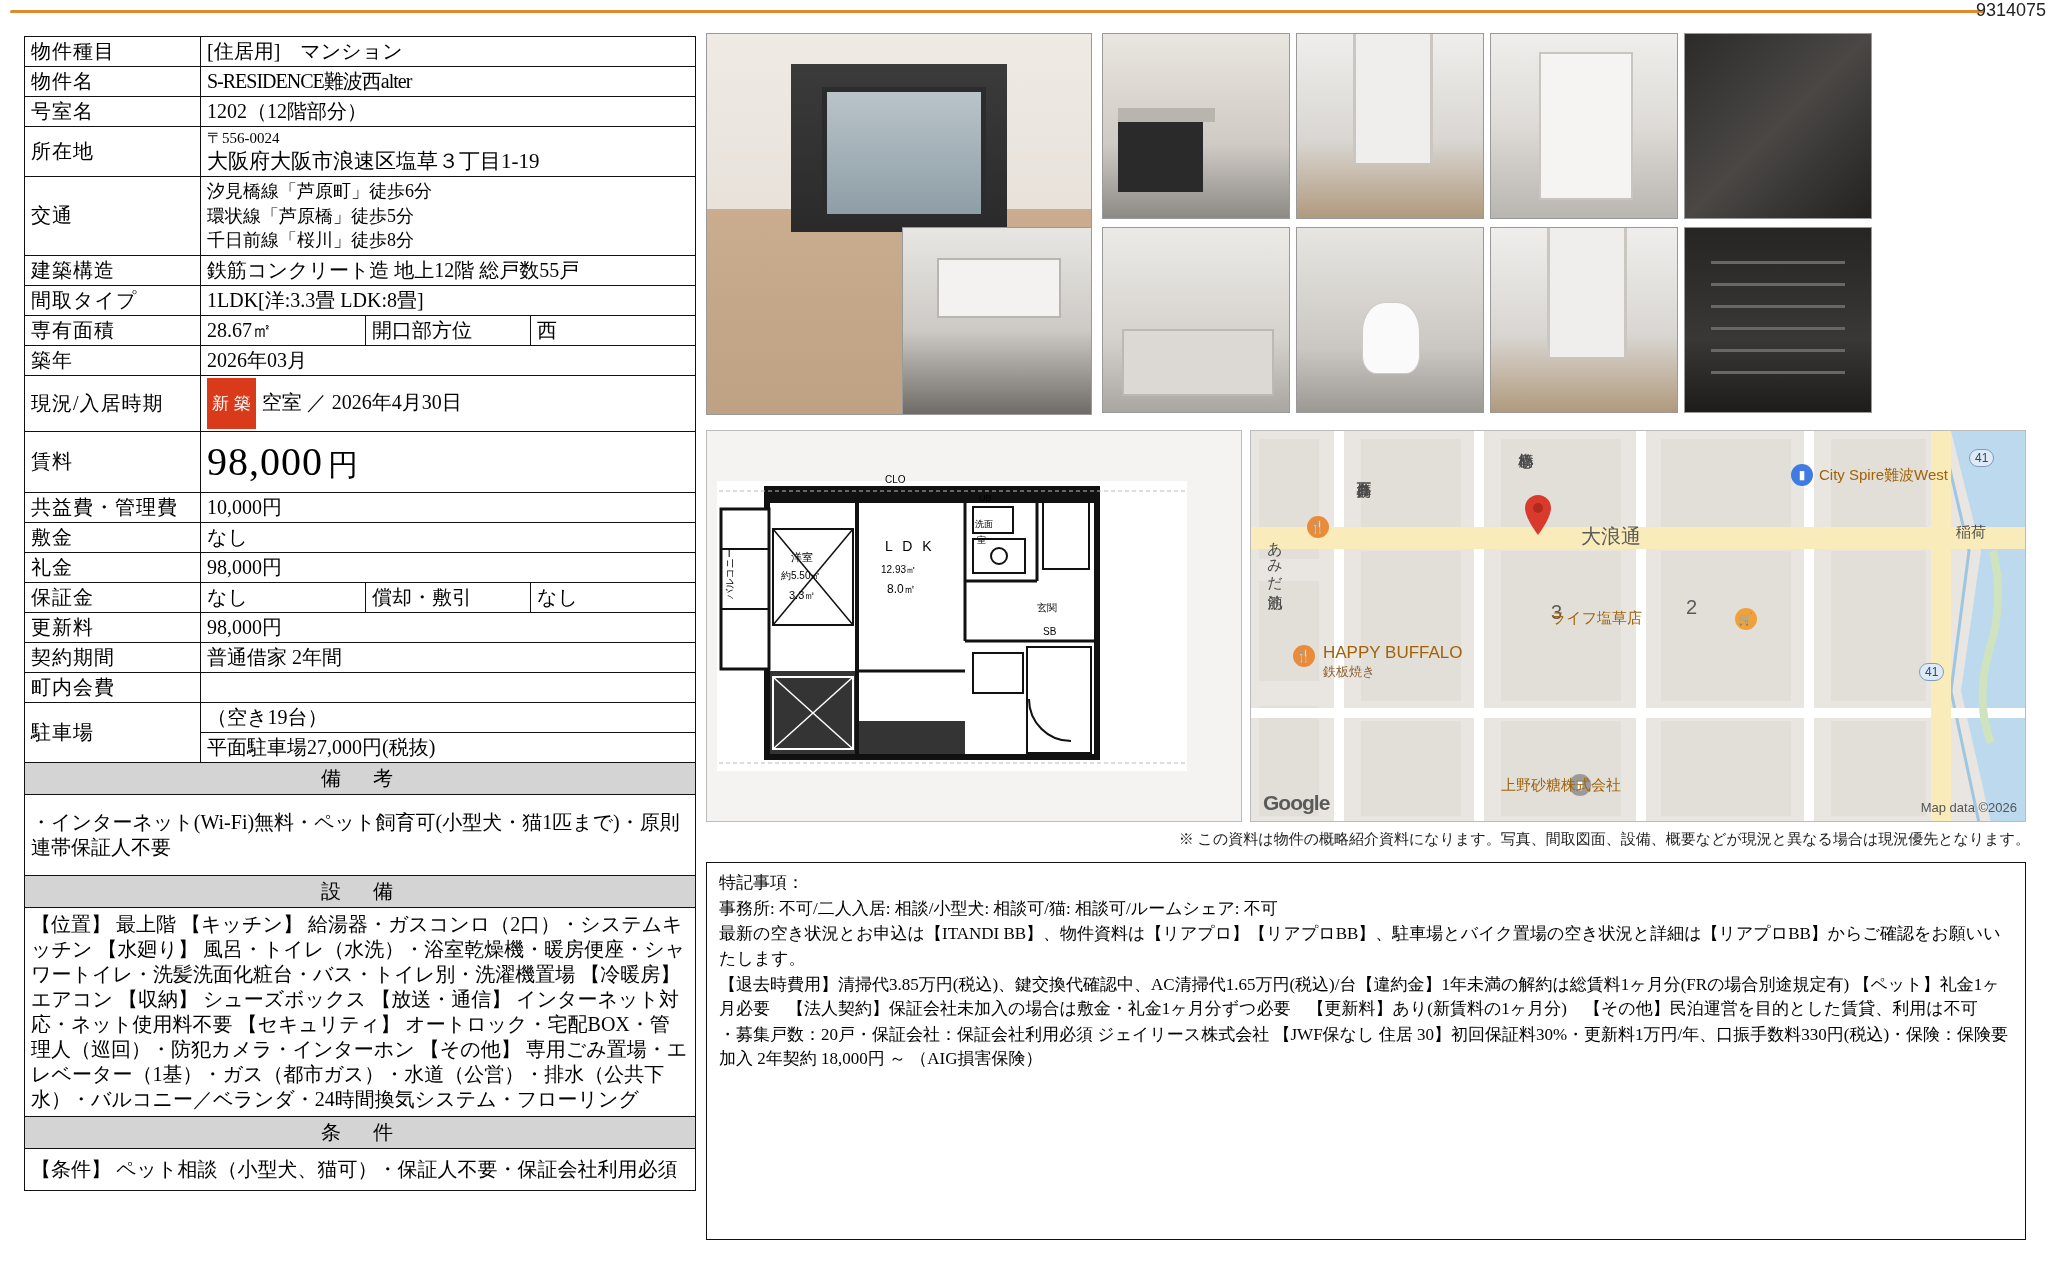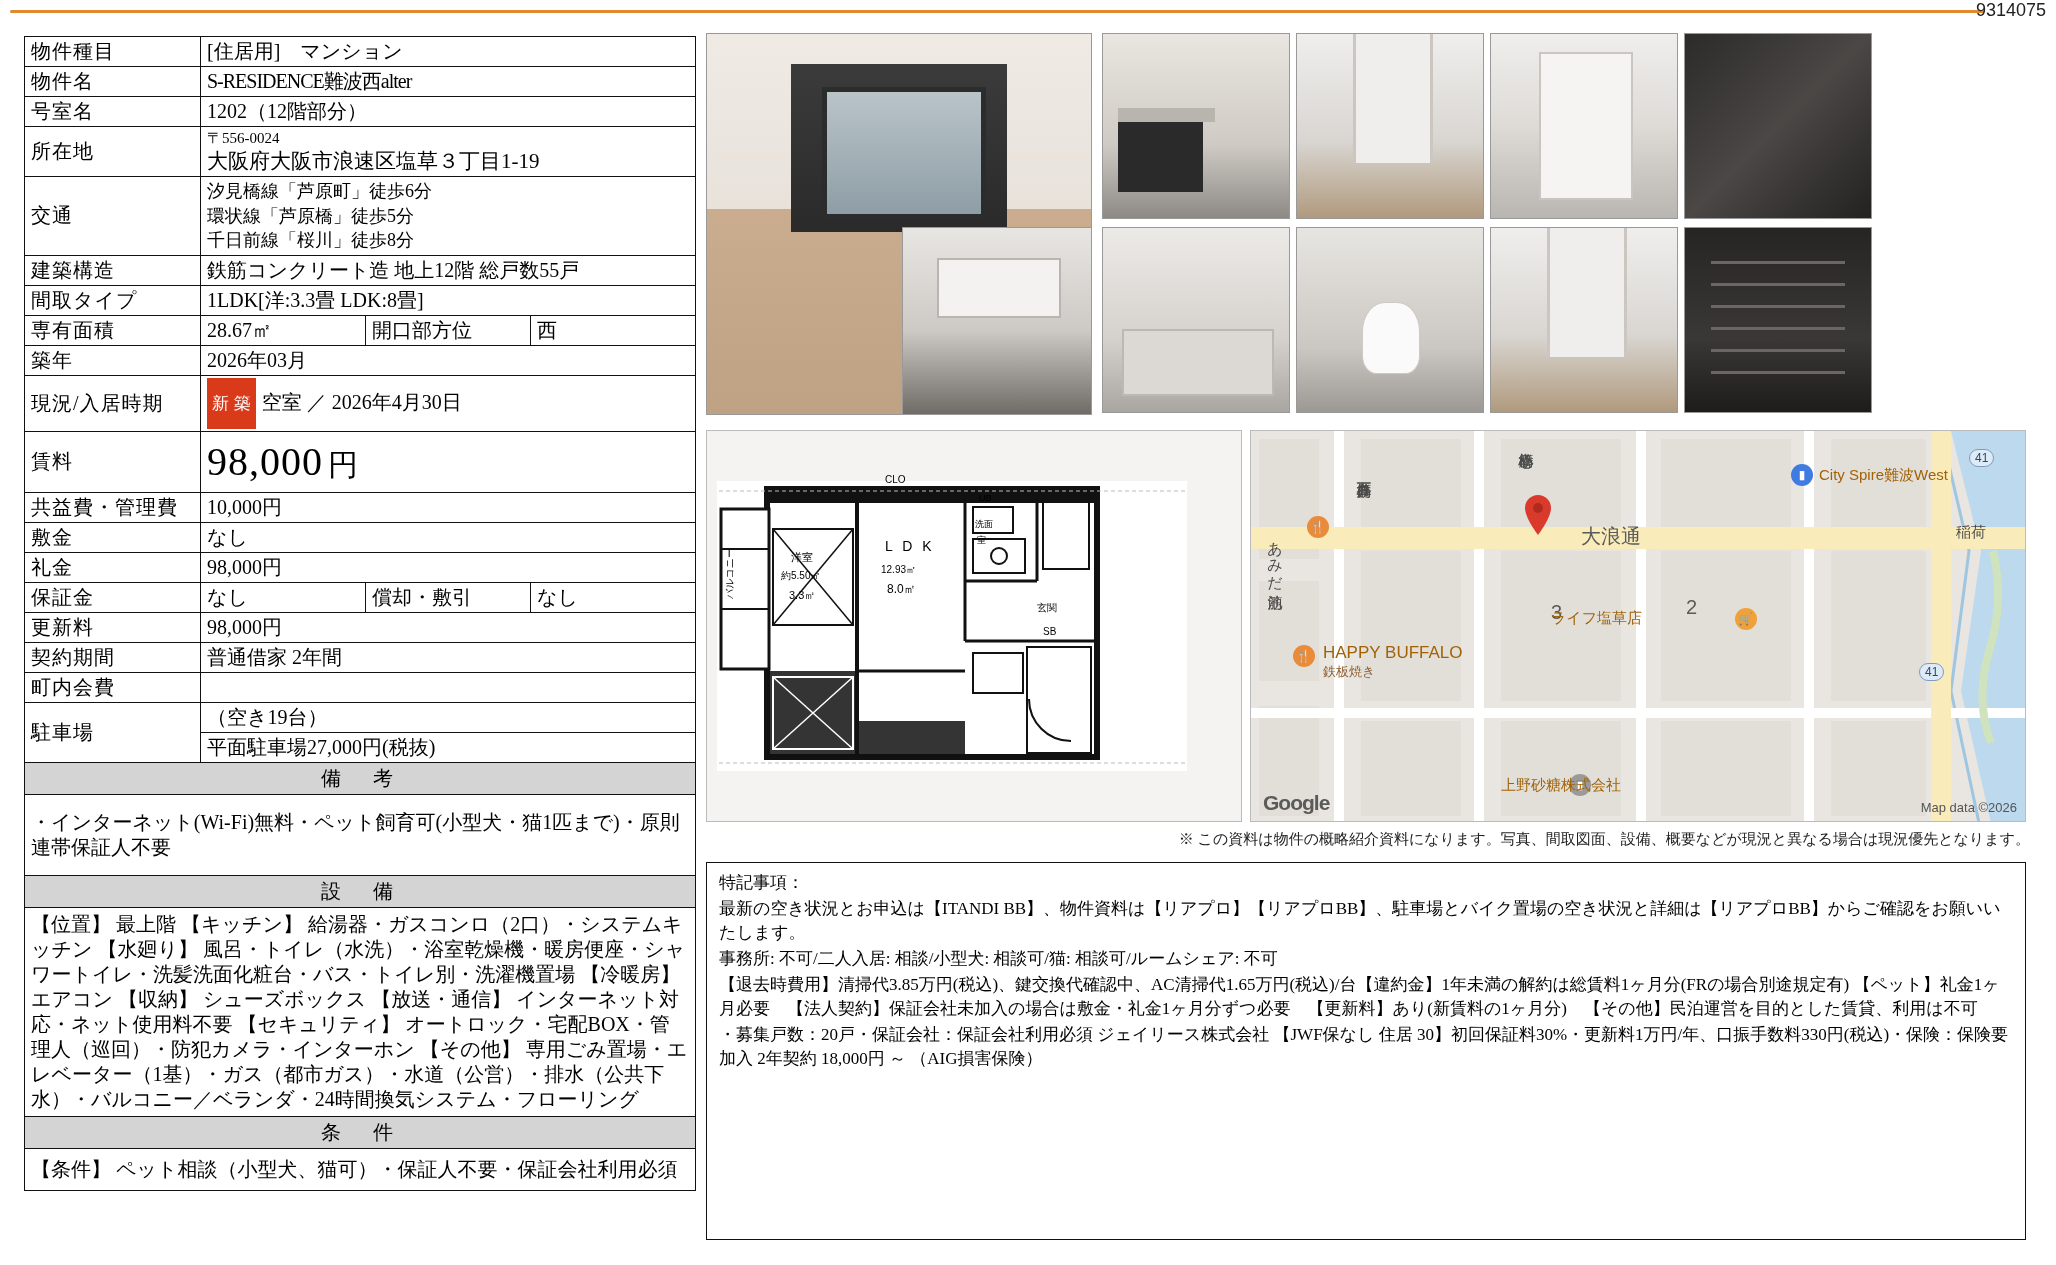--- a/index.html
+++ b/index.html
@@ -433,17 +433,17 @@
   </svg>
 
   <div class="gm-logo">Google</div>
   <div class="gm-attr">Map data ©2026</div>
 </div>
 
 <div class="disclaimer">※ この資料は物件の概略紹介資料になります。写真、間取図面、設備、概要などが現況と異なる場合は現況優先となります。</div>
 
 <div class="remarks">
   <p>特記事項：</p>
+  <p>事務所: 不可/二人入居: 相談/小型犬: 相談可/猫: 相談可/ルームシェア: 不可</p>
   <p>最新の空き状況とお申込は【ITANDI BB】、物件資料は【リアプロ】【リアプロBB】、駐車場とバイク置場の空き状況と詳細は【リアプロBB】からご確認をお願いいたします。</p>
-  <p>事務所: 不可/二人入居: 相談/小型犬: 相談可/猫: 相談可/ルームシェア: 不可</p>
   <p>【退去時費用】清掃代3.85万円(税込)、鍵交換代確認中、AC清掃代1.65万円(税込)/台【違約金】1年未満の解約は総賃料1ヶ月分(FRの場合別途規定有) 【ペット】礼金1ヶ月必要　【法人契約】保証会社未加入の場合は敷金・礼金1ヶ月分ずつ必要　【更新料】あり(新賃料の1ヶ月分)　【その他】民泊運営を目的とした賃貸、利用は不可</p>
   <p>・募集戸数：20戸・保証会社：保証会社利用必須 ジェイリース株式会社 【JWF保なし 住居 30】初回保証料30%・更新料1万円/年、口振手数料330円(税込)・保険：保険要加入 2年契約 18,000円 ～ （AIG損害保険）</p>
 </div>
 
 </body></html>

